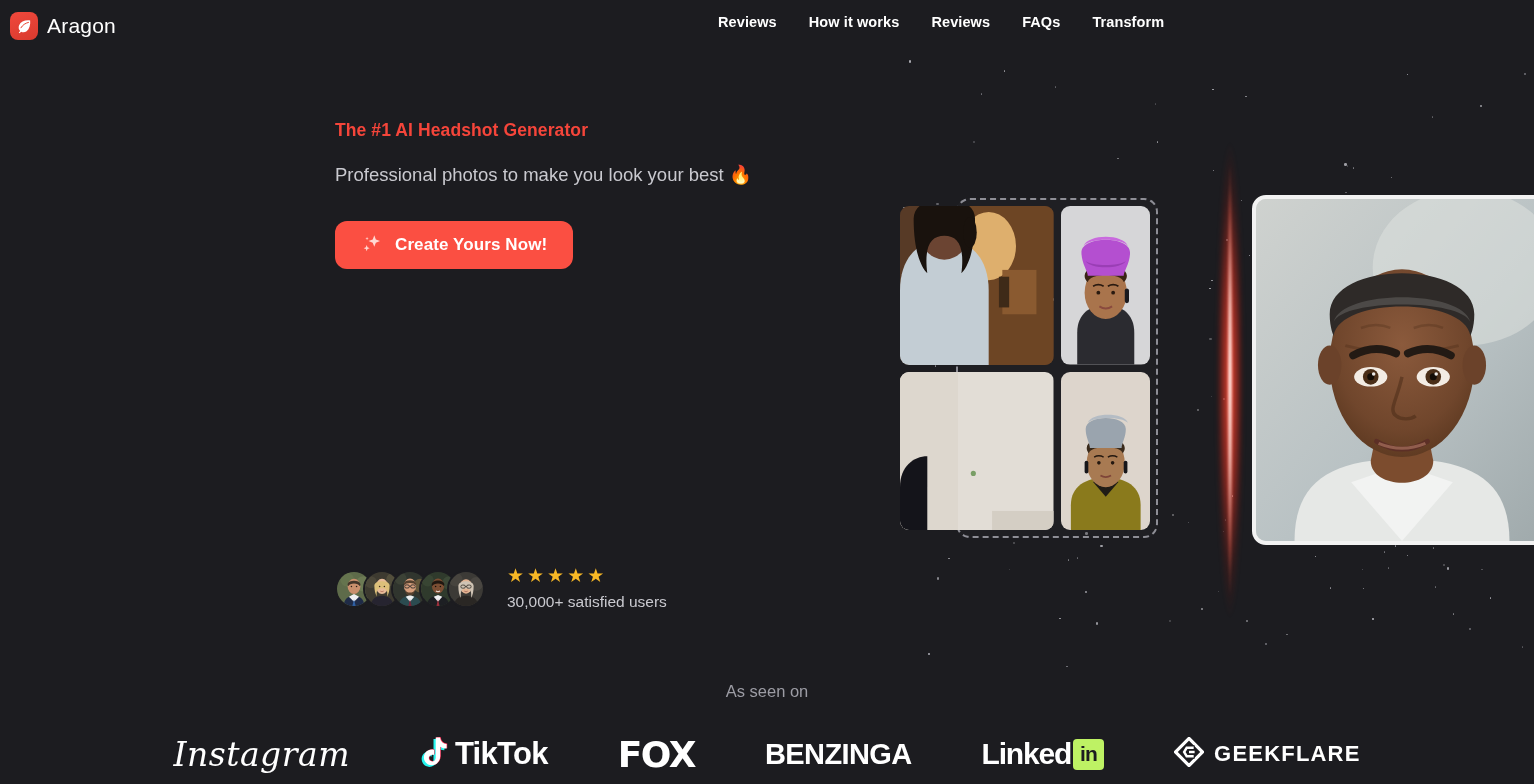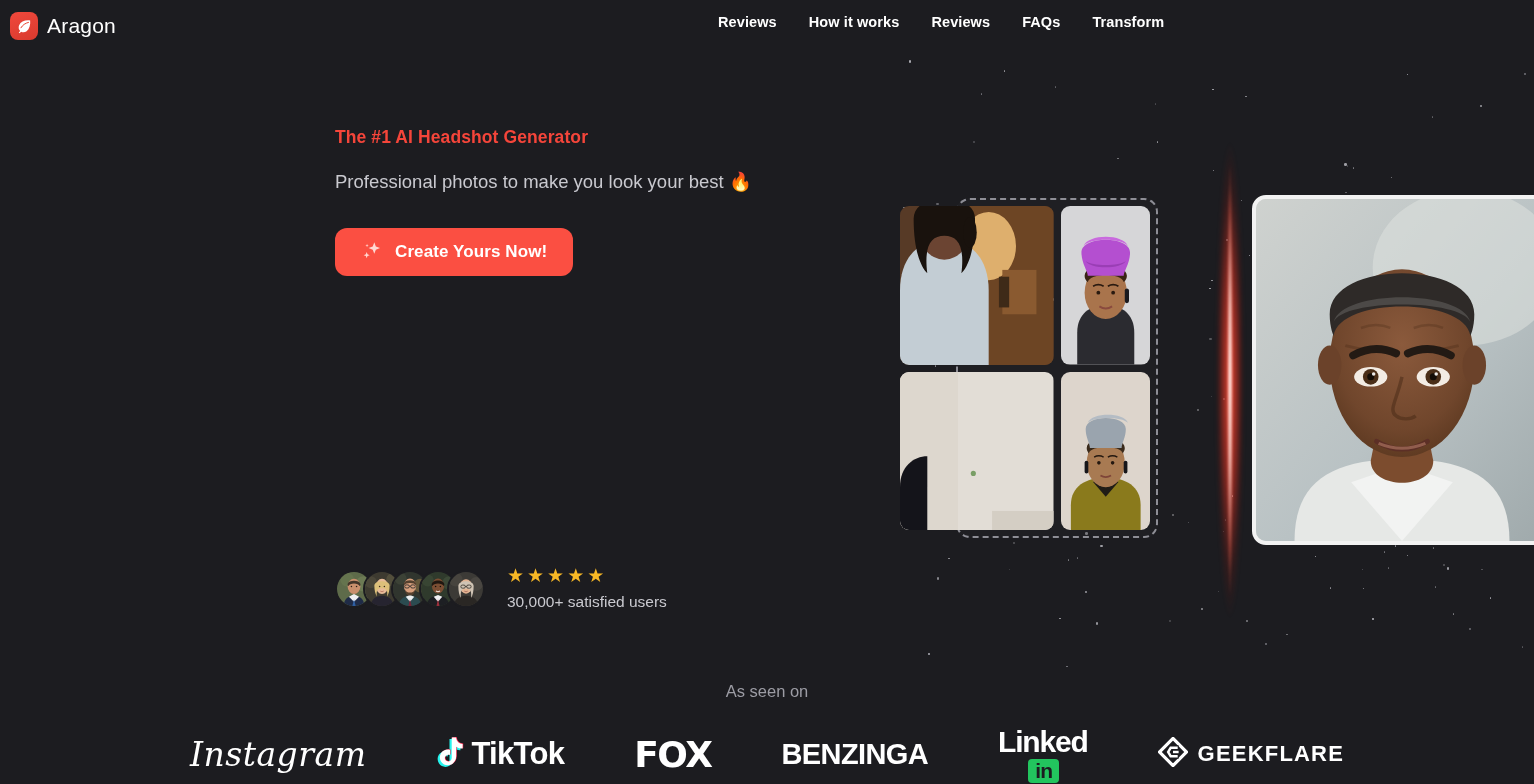--- a/index.html
+++ b/index.html
@@ -29,21 +29,21 @@
   }
   .brand-name { font-size:21px; font-weight:400; letter-spacing:.2px; color:#fff; }
 
   .nav { position:absolute; left:718px; top:14px; display:flex; gap:32px; align-items:center; }
   .nav a {
     font-size:14.5px; font-weight:700; color:#ffffff;
     text-decoration:none; white-space:nowrap; letter-spacing:.1px;
   }
 
   
-  .hero-left { position:absolute; left:335px; top:120px; width:560px; z-index:20;margin-top:7px; }
+  .hero-left { position:absolute; left:335px; top:120px; width:560px; z-index:20; }
   .eyebrow {
     color:#f5453a; font-size:17.5px; font-weight:700; letter-spacing:.1px;
     margin-bottom:16px;
   }
   .headline {
     font-size:62px; line-height:66px; font-weight:700;
     letter-spacing:-1.6px; color:#ffffff; max-width:430px;
   }
   .subhead {
     margin-top:23px; font-size:18.5px; color:#c9c9cf; font-weight:400;
@@ -130,24 +130,24 @@
     font-family:"DejaVu Serif", serif; font-style:italic; font-size:33px;
     color:#fff; letter-spacing:.5px; font-weight:400;
   }
   .logo-tiktok { display:flex; gap:7px; }
   .tiktok-word { font-size:31px; font-weight:700; color:#fff; letter-spacing:-.7px; }
   .logo-fox {
     font-size:36px; font-weight:700; color:#fff; letter-spacing:-1.5px;
     font-family:"DejaVu Sans", sans-serif;
   }
   .logo-benzinga { font-size:29px; font-weight:700; color:#fff; letter-spacing:-.6px; }
-  .logo-linkedin { display:flex; align-items:center;flex-direction:column; }
+  .logo-linkedin { display:flex; align-items:center; }
   .linkedin-word { font-size:30px; font-weight:700; color:#fff; letter-spacing:-1.2px; }
   .linkedin-box {
-    width:31px; height:31px; background:#22c55e; border-radius:4px;
+    width:31px; height:31px; background:#bef264; border-radius:4px;
     display:flex; align-items:center; justify-content:center;
     margin-left:2px;
   }
   .linkedin-in { color:#1c1c20; font-size:21px; font-weight:700; letter-spacing:-.8px; }
   .logo-geekflare { display:flex; align-items:center; gap:10px; }
   .geekflare-word { font-size:22px; font-weight:700; color:#fff; letter-spacing:1.2px; }
 </style>
 </head>
 <body>
 

